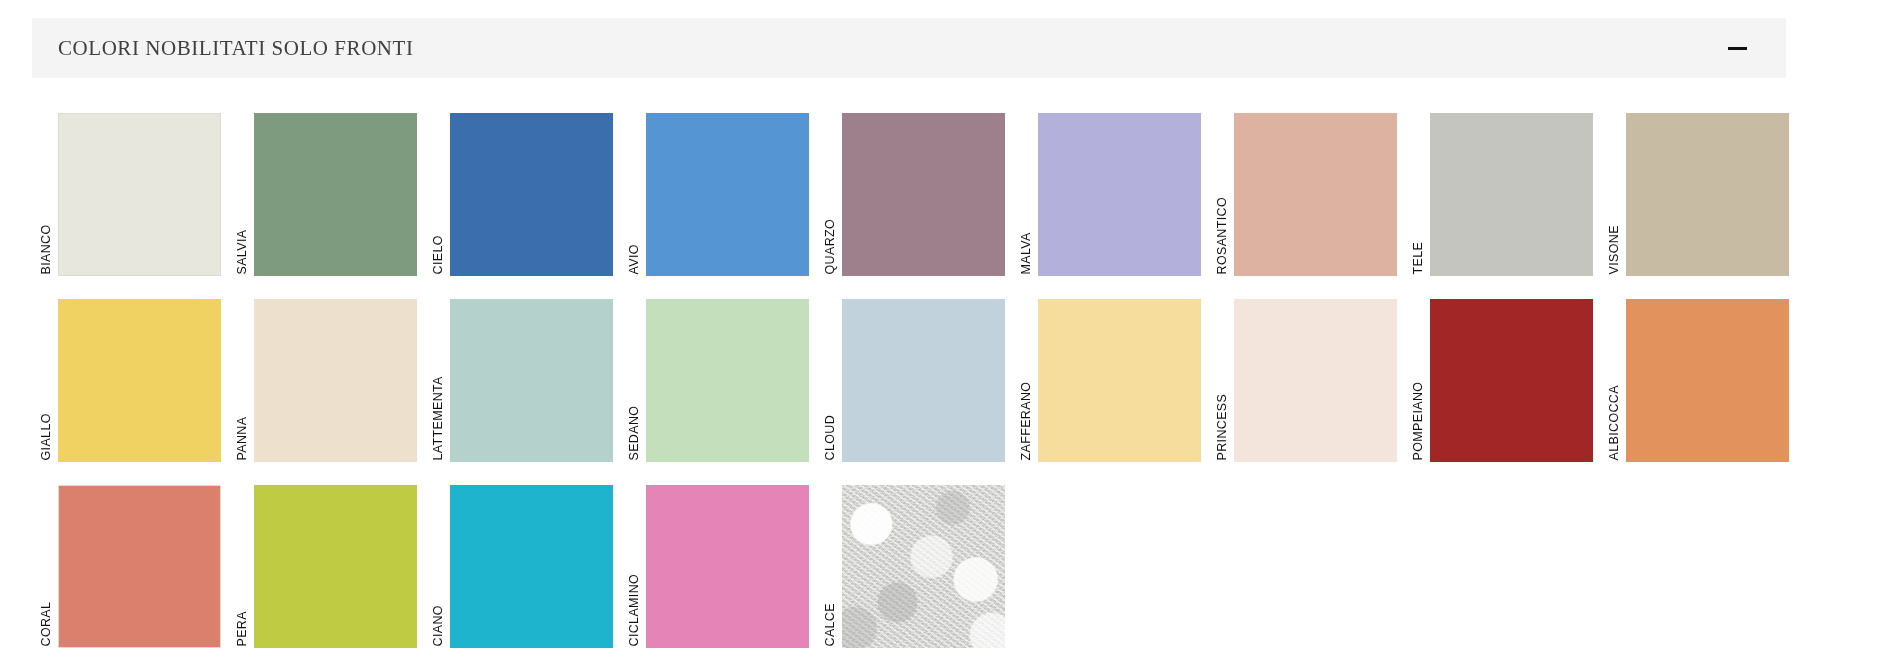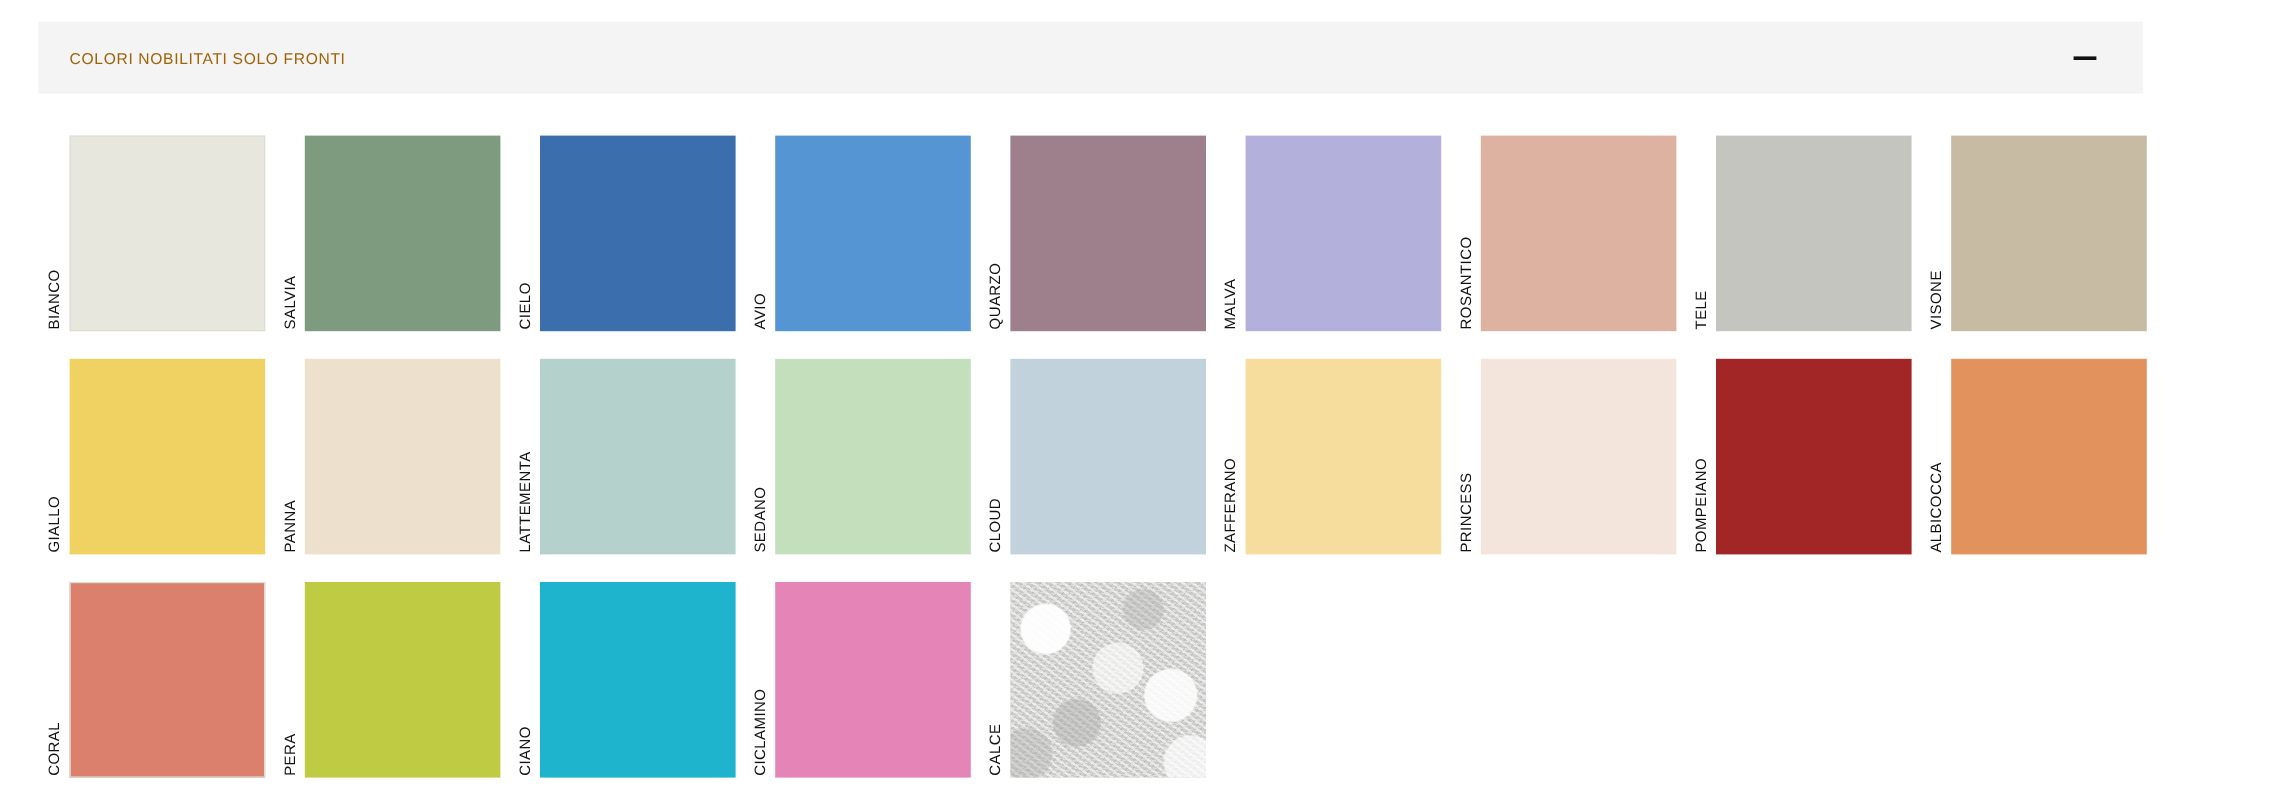--- a/index.html
+++ b/index.html
@@ -25,25 +25,26 @@
     top: 18px;
     width: 1754px;
     height: 60px;
     background: #f4f4f4;
     display: flex;
     align-items: center;
     justify-content: space-between;
     padding: 0 26px 0 26px;
   }
   .panel-title {
-    font-size: 13px;
+    font-size: 21px;
     letter-spacing: 0.55px;
     font-weight: 400;
-    color: #a16207;
+    color: #404040;
     white-space: nowrap;
+    font-family: Liberation Serif, serif;
   }
   .collapse-btn {
     width: 30px;
     height: 30px;
     display: flex;
     align-items: center;
     justify-content: center;
     cursor: pointer;
     background: transparent;
     border: none;

